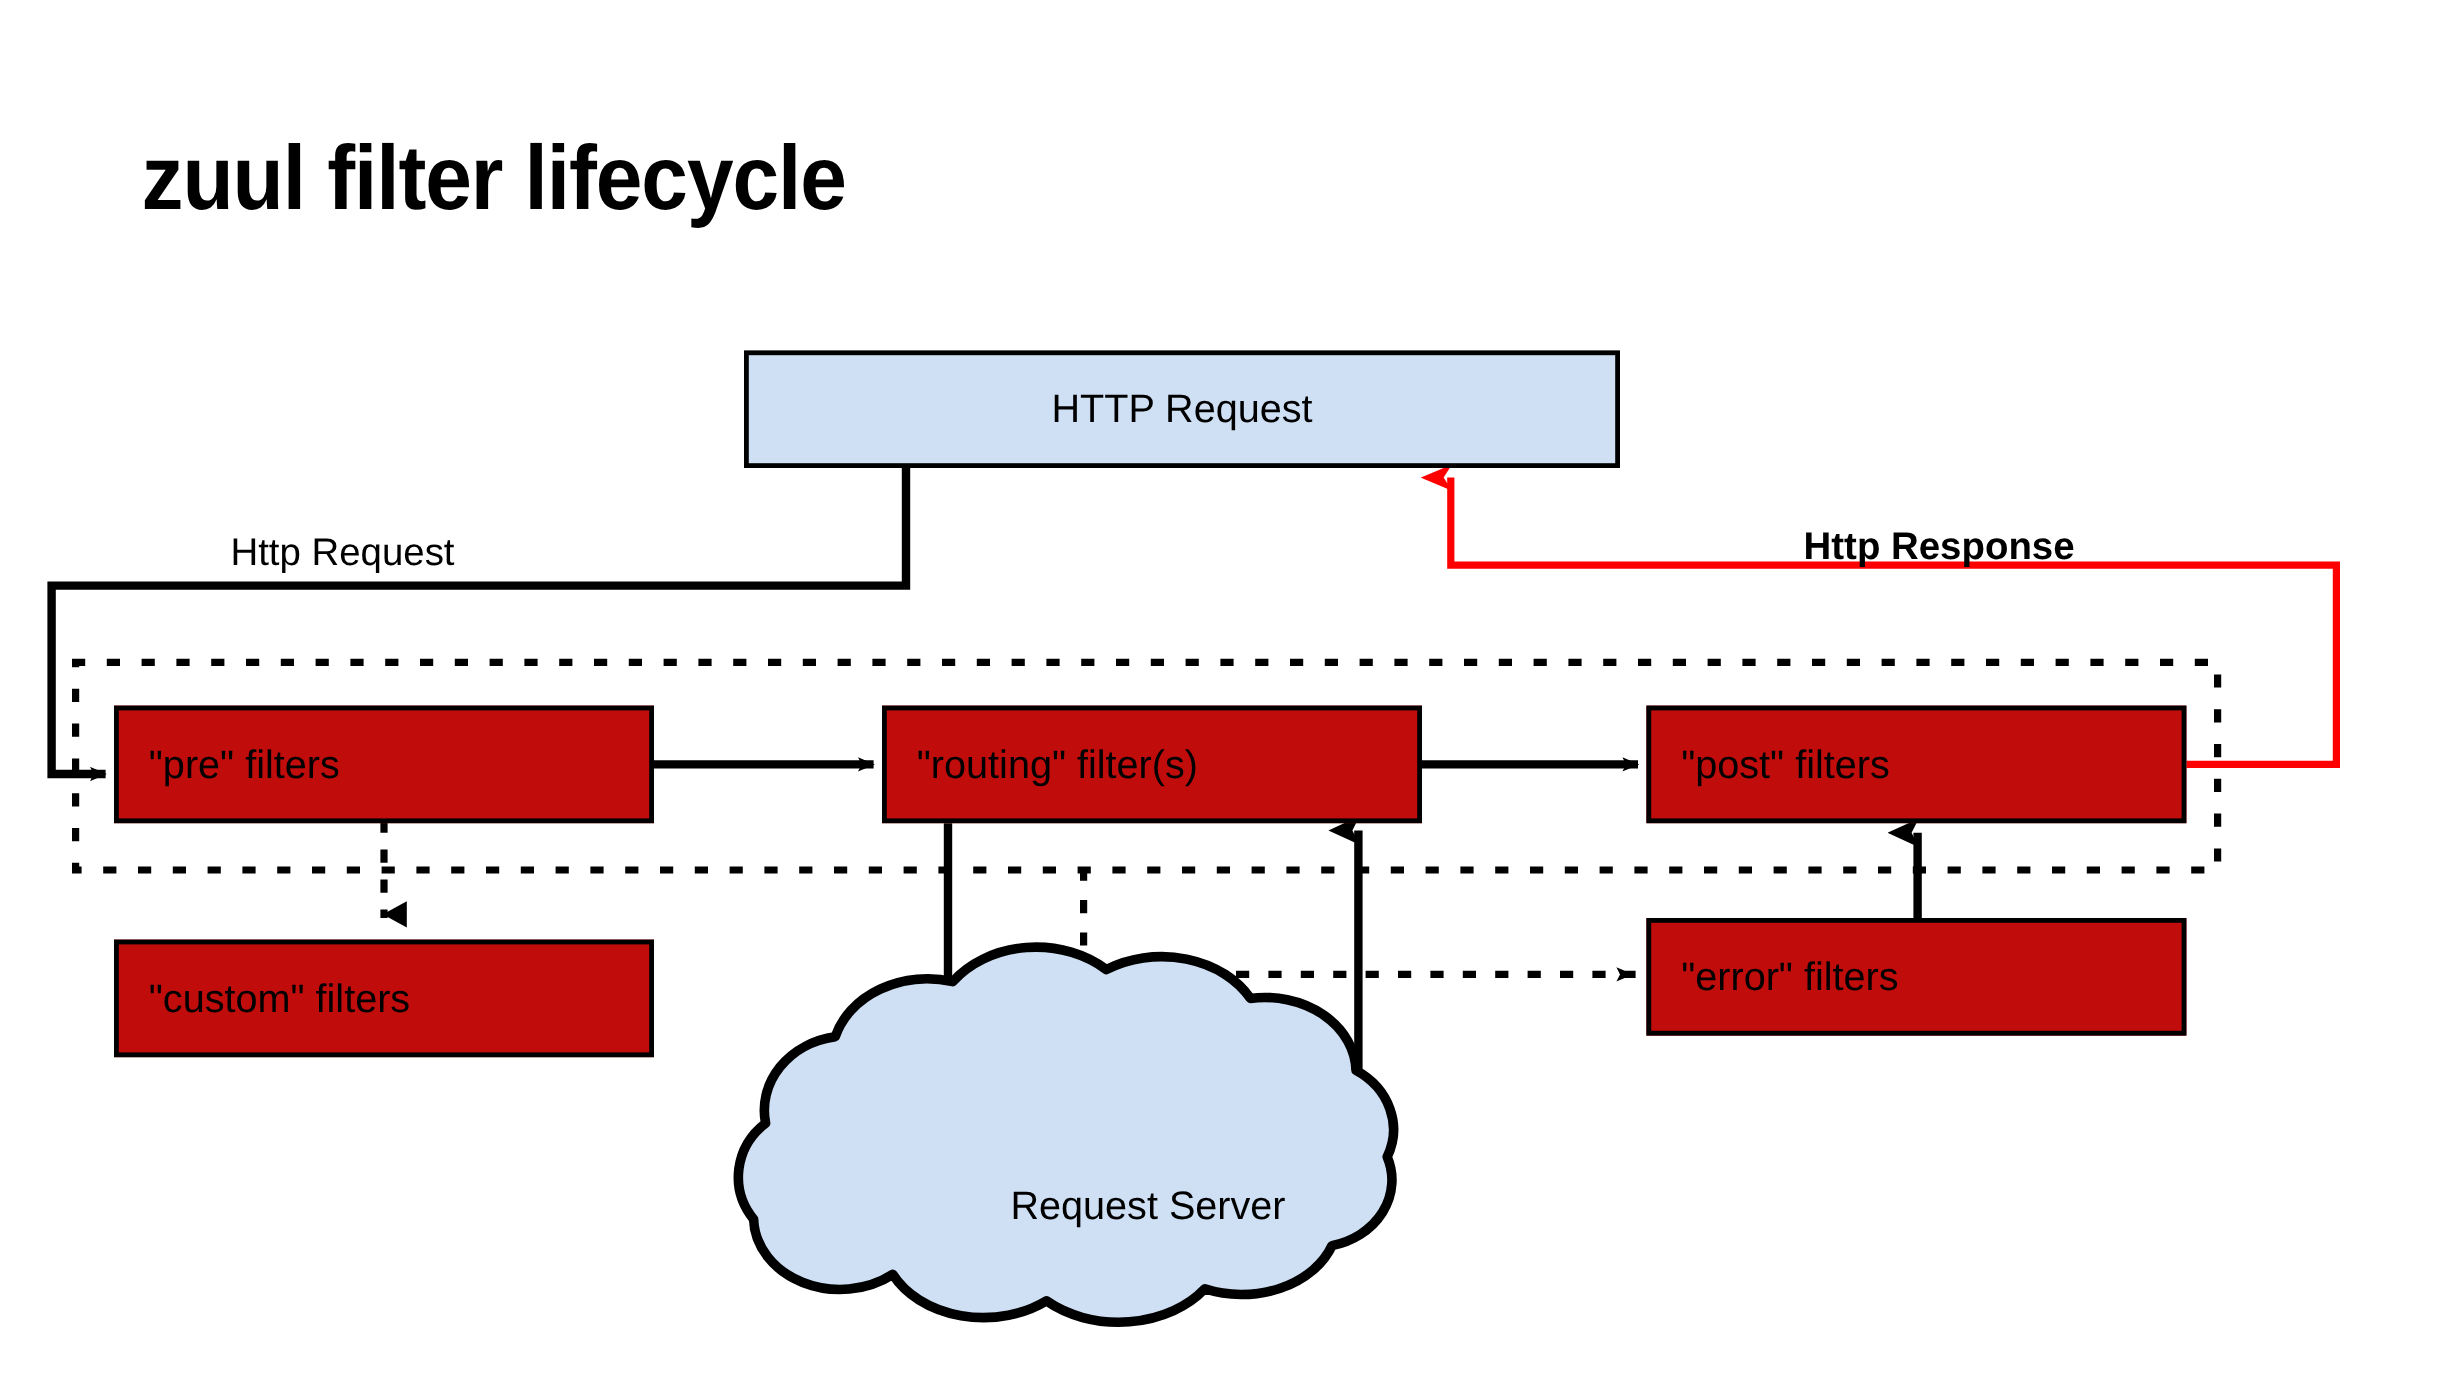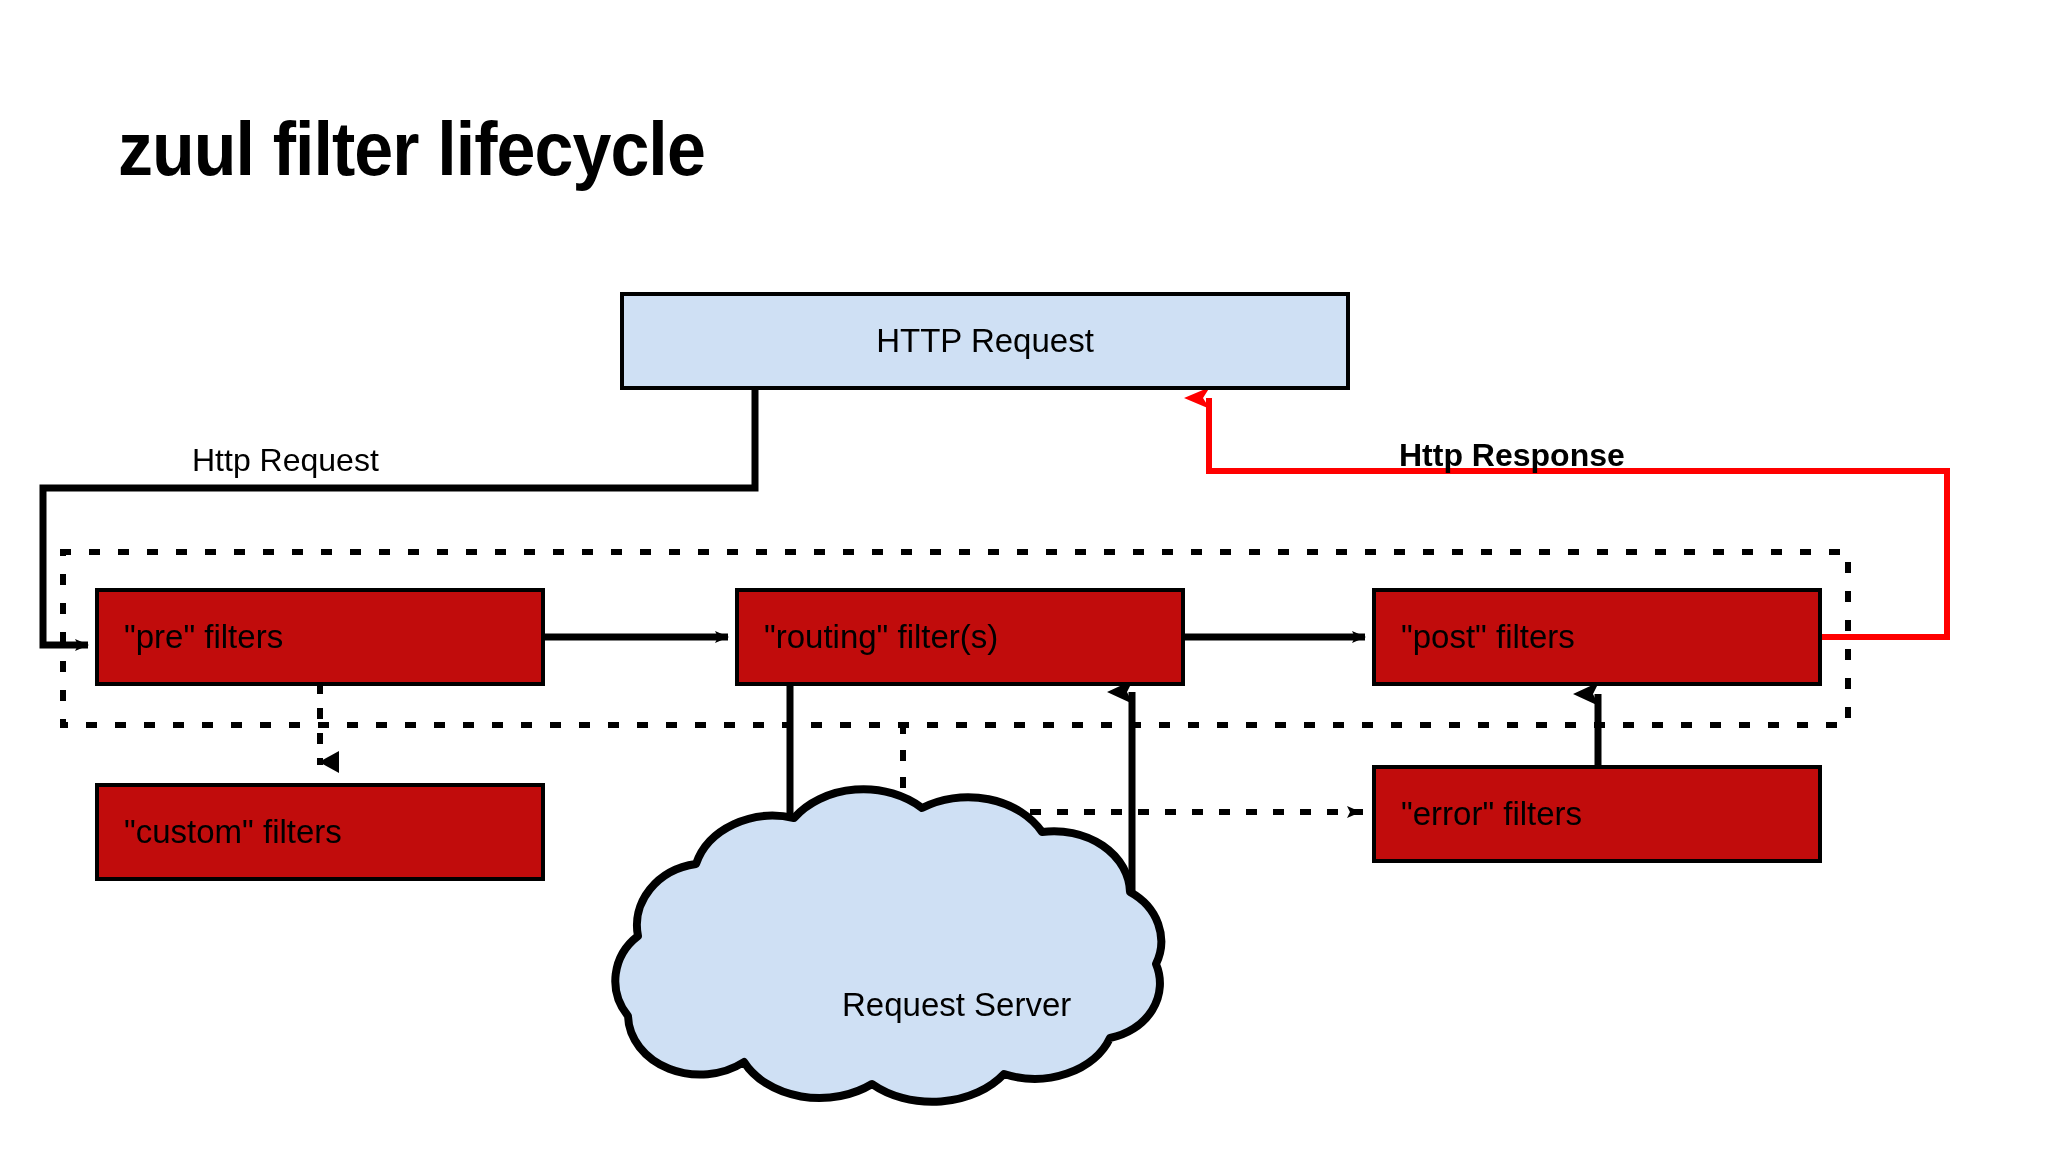--- a/index.html
+++ b/index.html
@@ -106,15 +106,15 @@
   <div class="node redbox" id="n-post" style="left: 1372px; top: 588px; width: 450px; height: 98px; background: rgb(193, 12, 12); border-color: rgb(0, 0, 0);">"post" filters</div>
 
   <div class="node redbox" id="n-custom" style="left: 95px; top: 783px; width: 450px; height: 98px; background: rgb(193, 12, 12); border-color: rgb(0, 0, 0);">"custom" filters</div>
 
   <div class="node redbox" id="n-error" style="left: 1372px; top: 765px; width: 450px; height: 98px; background: rgb(193, 12, 12); border-color: rgb(0, 0, 0);">"error" filters</div>
 
   <div class="cloud-label" id="n-origin" style="left: 842px; top: 986px;">Request Server</div>
 
   <div class="edge-label" id="lbl-req" style="left: 192px; top: 442px;">Http Request</div>
 
-  <div class="edge-label bold" id="lbl-res" style="left: 1399px; top: 437px;">Http Response</div>
+  <div class="edge-label bold" id="lbl-res" style="left: 1503px; top: 437px;">Http Response</div>
 
 </div>
 
 </body></html>

